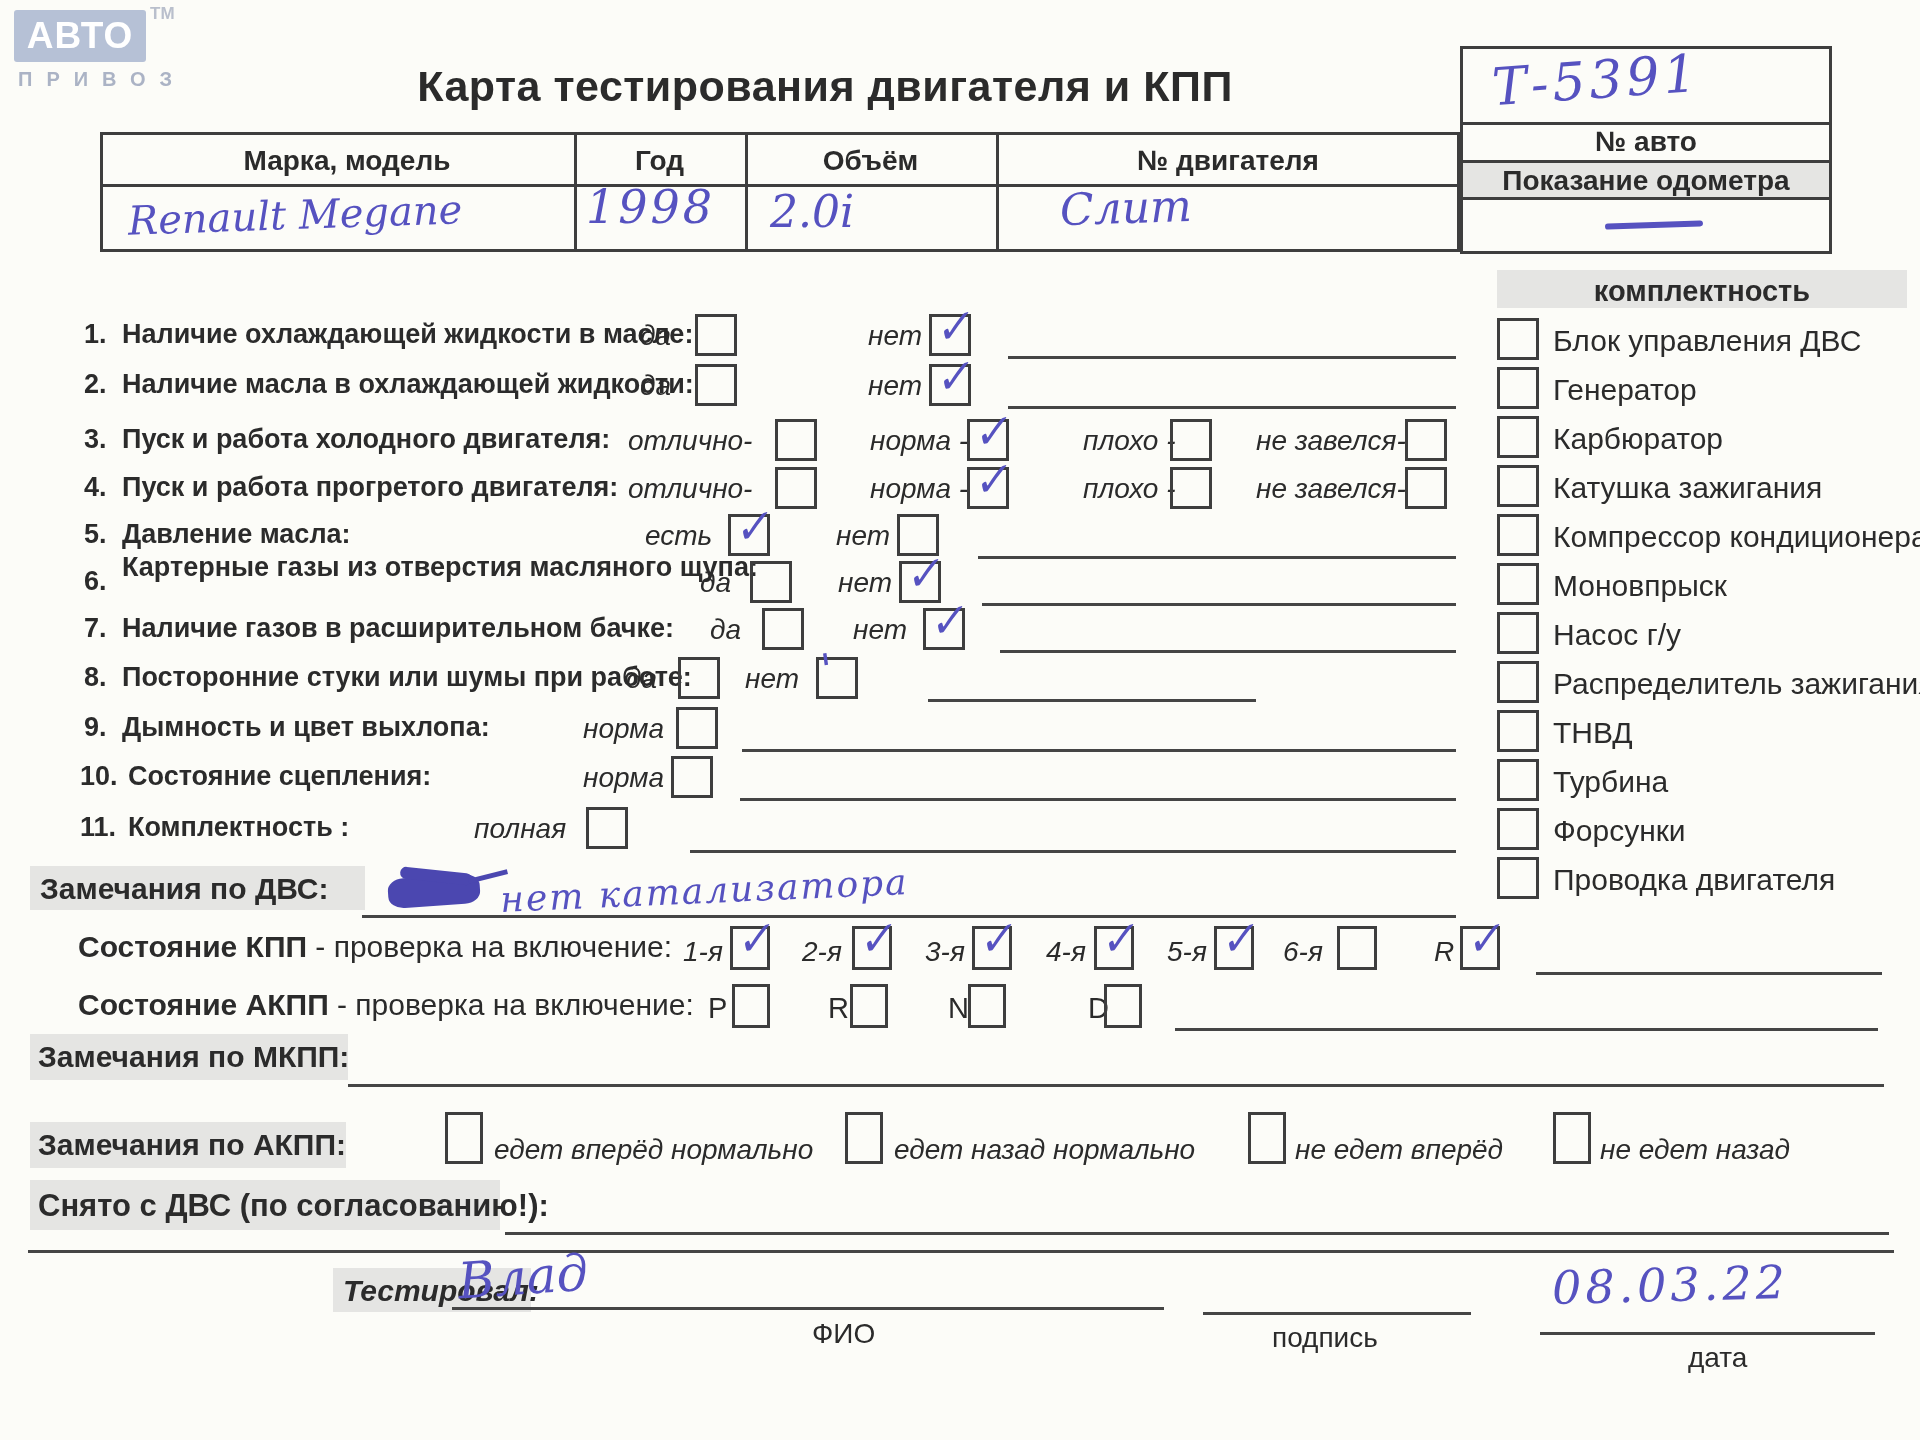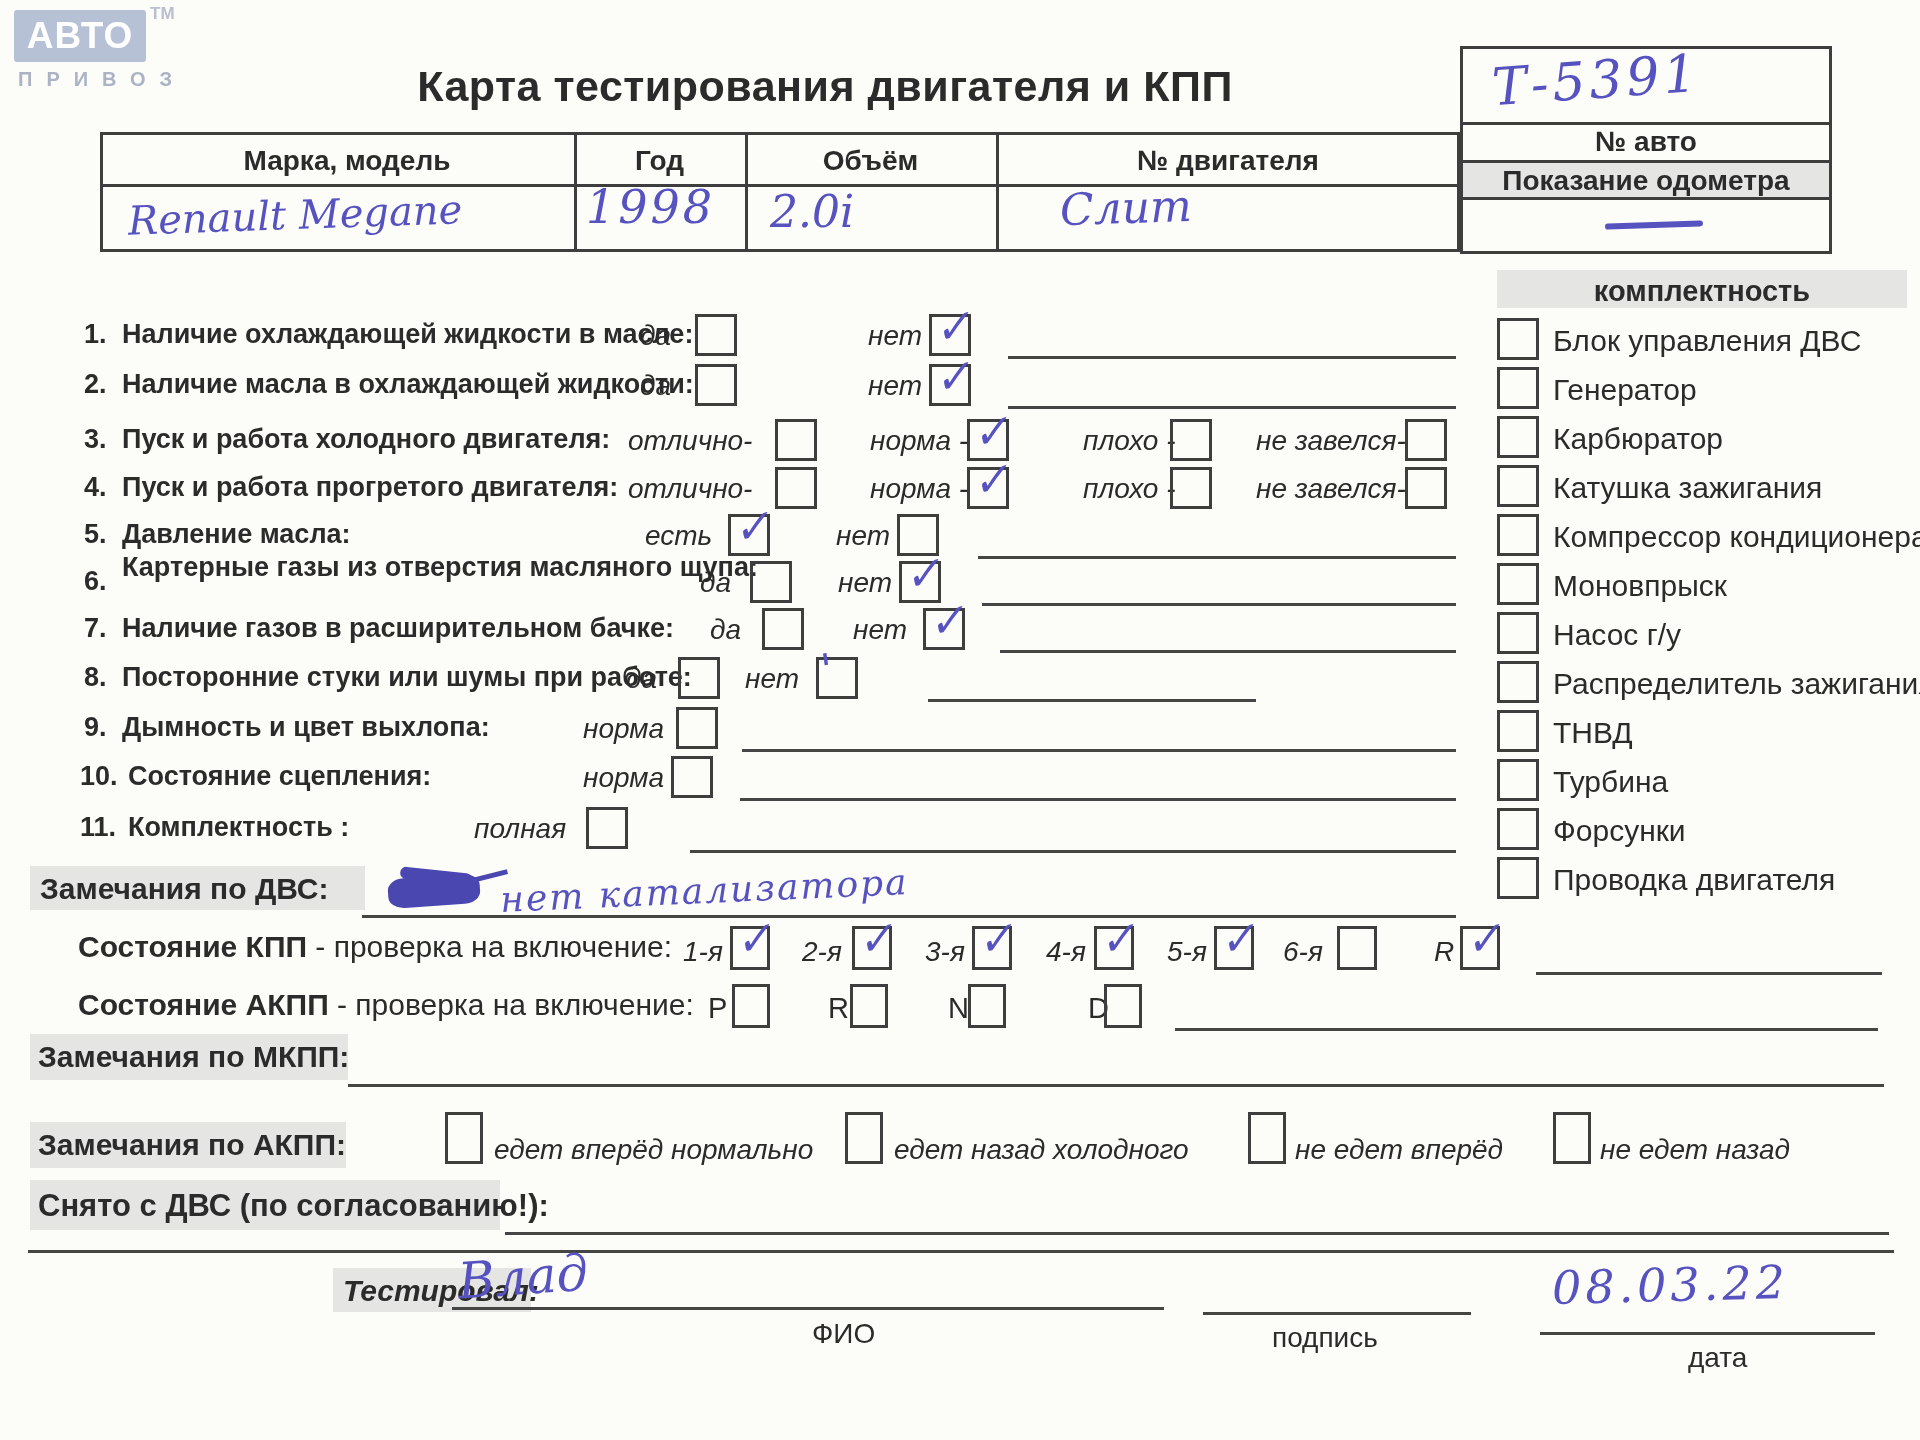--- a/index.html
+++ b/index.html
@@ -246,21 +246,21 @@
 
   <div class="shade" style="left:30px;top:1034px;width:318px;height:46px"></div>
   <div class="lbl2" style="left:38px;top:1040px">Замечания по МКПП:</div>
   <div class="ul" style="left:348px;top:1084px;width:1536px"></div>
 
   <div class="shade" style="left:30px;top:1122px;width:316px;height:46px"></div>
   <div class="lbl2" style="left:38px;top:1128px">Замечания по АКПП:</div>
   <span class="box2" style="left:445px;top:1112px"></span>
   <span class="opt" style="left:494px;top:1134px">едет вперёд нормально</span>
   <span class="box2" style="left:845px;top:1112px"></span>
-  <span class="opt" style="left:894px;top:1134px">едет назад холодного</span>
+  <span class="opt" style="left:894px;top:1134px">едет назад нормально</span>
   <span class="box2" style="left:1248px;top:1112px"></span>
   <span class="opt" style="left:1295px;top:1134px">не едет вперёд</span>
   <span class="box2" style="left:1553px;top:1112px"></span>
   <span class="opt" style="left:1600px;top:1134px">не едет назад</span>
 
   <div class="shade" style="left:30px;top:1180px;width:470px;height:50px"></div>
   <div class="lbl2" style="left:38px;top:1188px;font-size:31px">Снято с ДВС (по согласованию!):</div>
   <div class="ul" style="left:505px;top:1232px;width:1384px"></div>
 
   <div class="ul" style="left:28px;top:1250px;width:1866px"></div>

